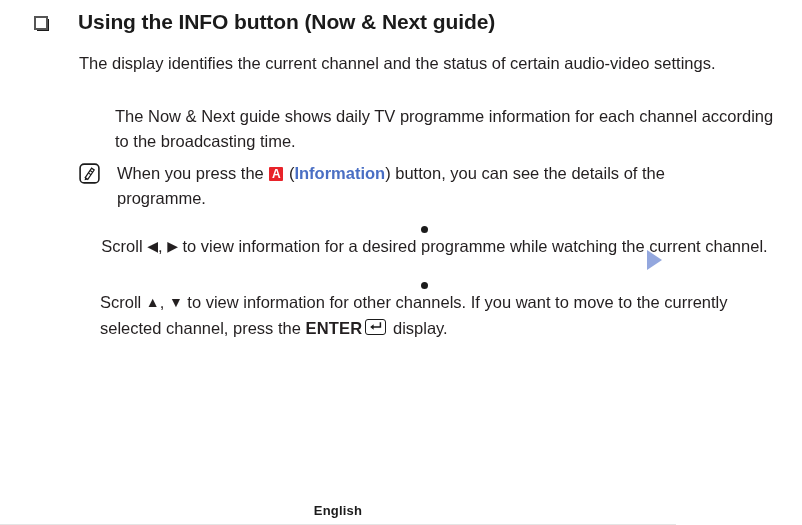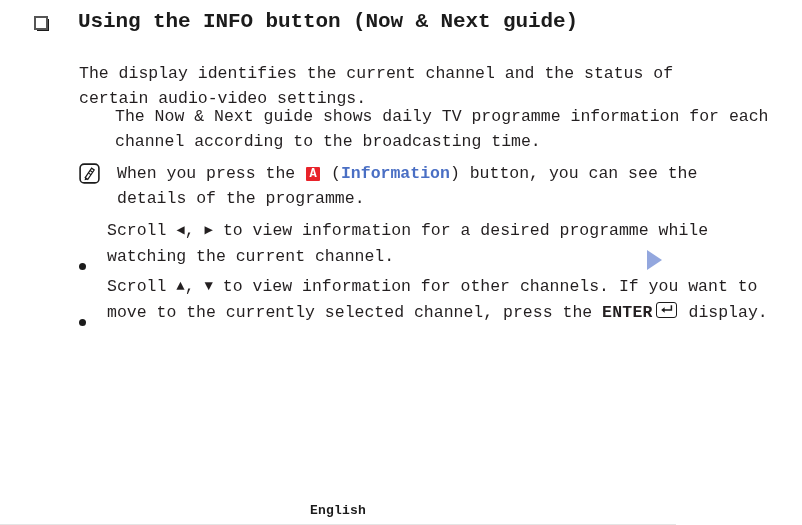--- a/index.html
+++ b/index.html
@@ -16,21 +16,20 @@
     color: #1b1b1b;
     -webkit-font-smoothing: antialiased;
   }
 
   
   .page {
     position: relative;
     width: 676px;
     height: 525px;
     box-sizing: border-box;
-    font-family: Liberation Mono, monospace;
   }
 
   
   .heading-row {
     position: absolute;
     left: 34px;
     top: 8px;
     right: 40px;
     display: flex;
     align-items: flex-start;
@@ -72,21 +71,21 @@
 
   
   .para {
     position: absolute;
     left: 79px;
     width: 672px;
     font-size: 16.5px;
     line-height: 25px;
     color: #231f20;
   }
-  .para.p1 { top: 51px; margin-top: 10px; }
+  .para.p1 { top: 51px; }
   .para.p2 { top: 104px; margin-left: 36px; }
 
   
   .note {
     position: absolute;
     left: 79px;
     top: 161px;
     width: 675px;
     display: flex;
     align-items: flex-start;
@@ -125,21 +124,22 @@
   
   .blist {
     position: absolute;
     left: 79px;
     width: 690px;
   }
   .blist.b1 { top: 217px; }
   .blist.b2 { top: 273px; }
   .bitem {
     display: flex;
-    align-items: flex-end;
+    align-items: center;
+    flex-direction: column;
   }
   .dot {
     flex: 0 0 auto;
     width: 7px;
     height: 7px;
     border-radius: 50%;
     background: #1b1b1b;
     margin-top: 9px;
   }
   .bitem-text {

